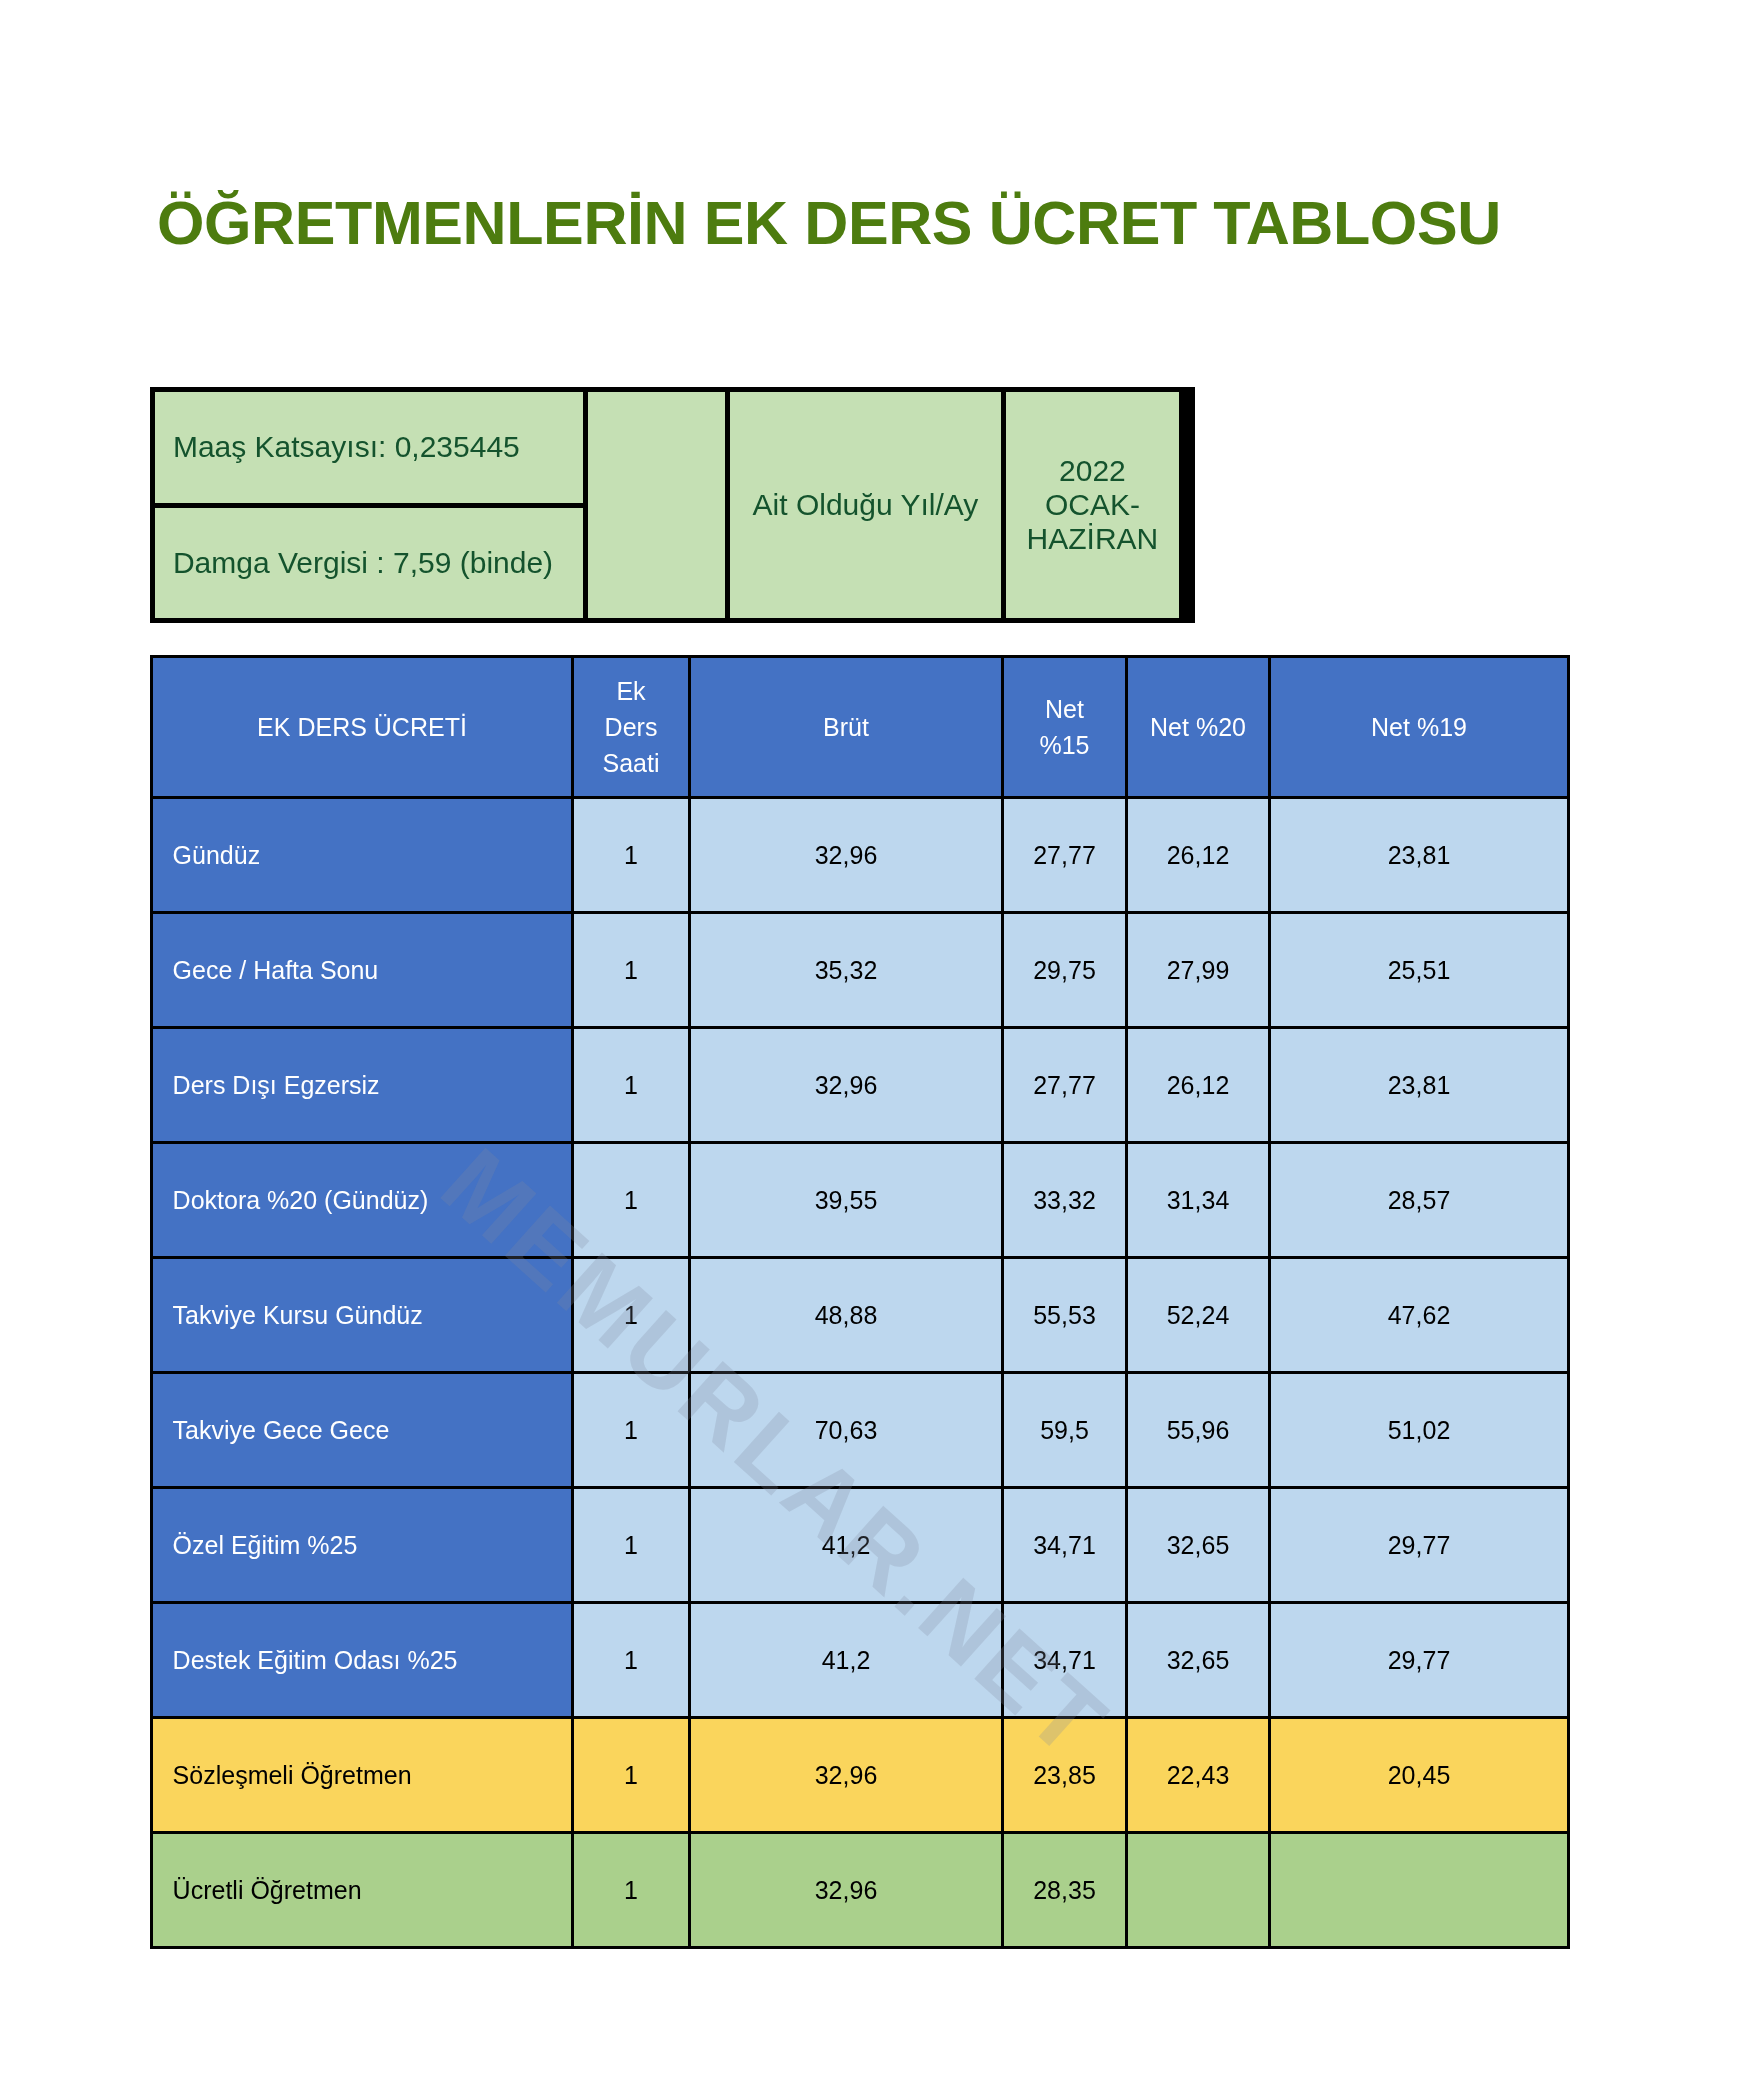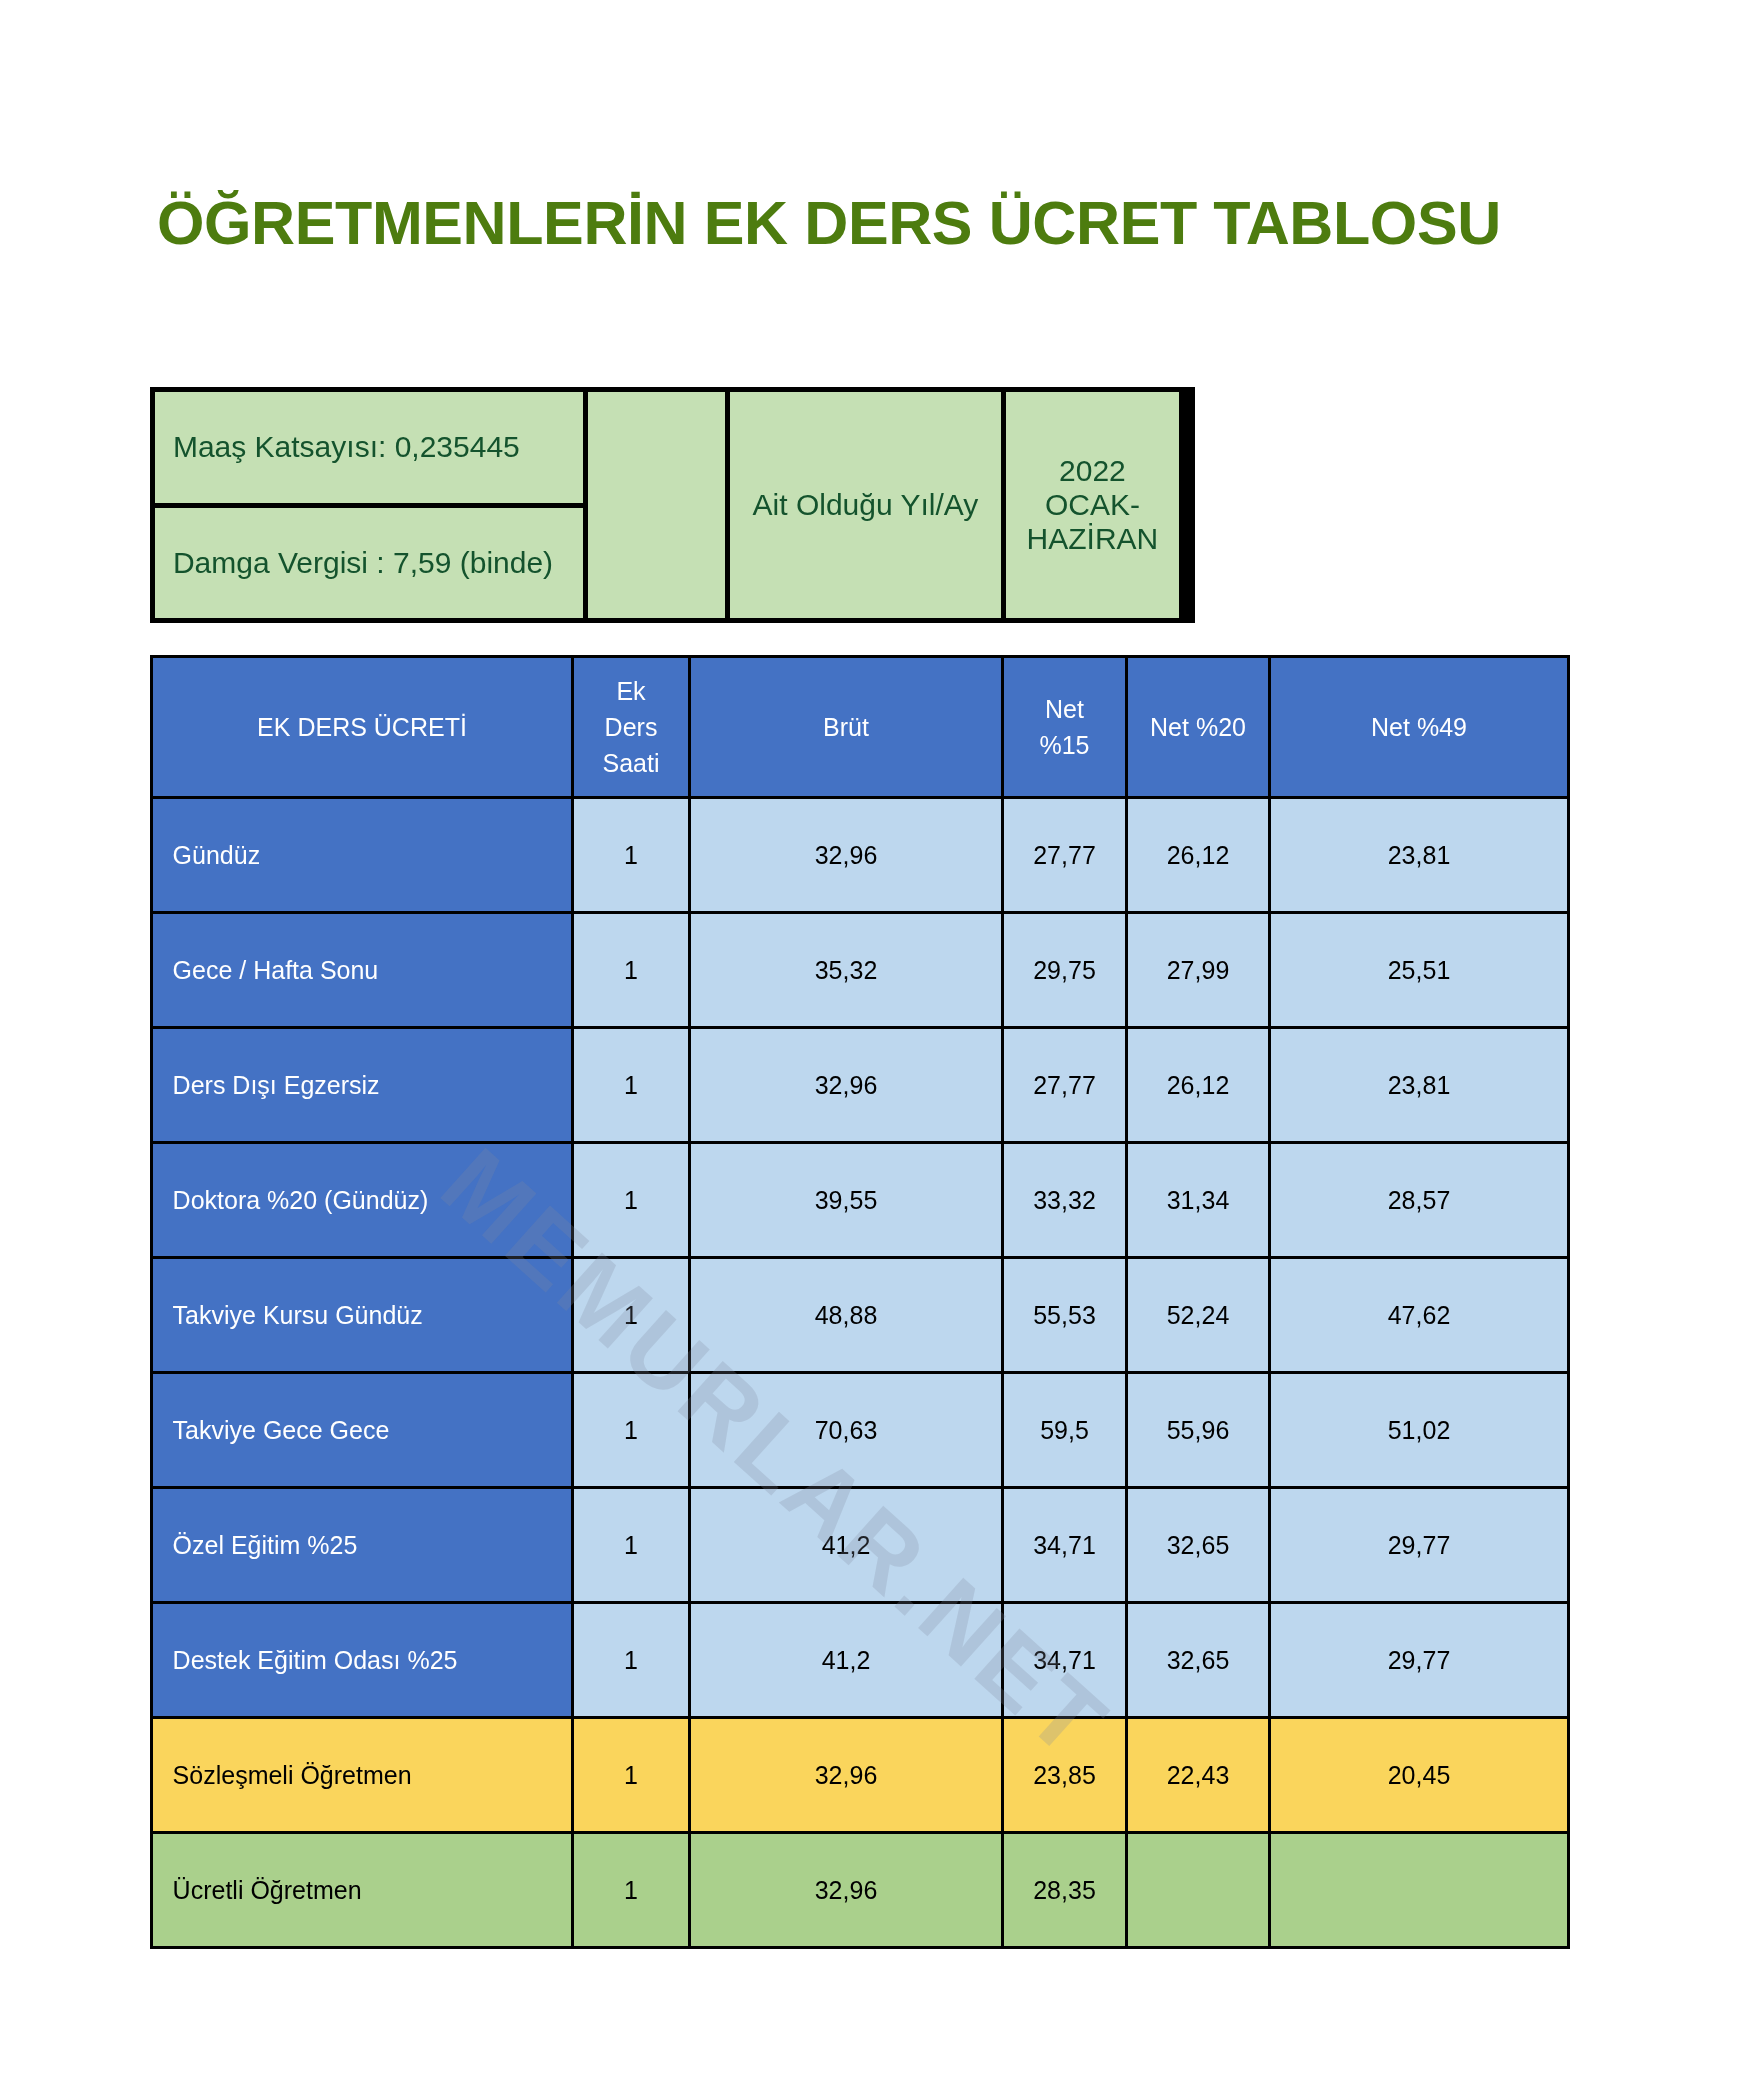--- a/index.html
+++ b/index.html
@@ -211,21 +211,21 @@
     <thead>
       <tr>
         <th class="h-label">EK DERS ÜCRETİ</th>
         <th class="h-center">
           <span>Ek Ders</span><br>
           <span>Saati</span>
         </th>
         <th class="h-center">Brüt</th>
         <th class="h-center">Net %15</th>
         <th class="h-center">Net %20</th>
-        <th class="h-center">Net %49</th>
+        <th class="h-center">Net %19</th>
       </tr>
     </thead>
     <tbody id="table-body">
         <tr>
           <td class="cell-label">Gündüz</td>
           <td class="cell-num">1</td>
           <td class="cell-num">32,96</td>
           <td class="cell-num">27,77</td>
           <td class="cell-num">26,12</td>
           <td class="cell-num">23,81</td>

